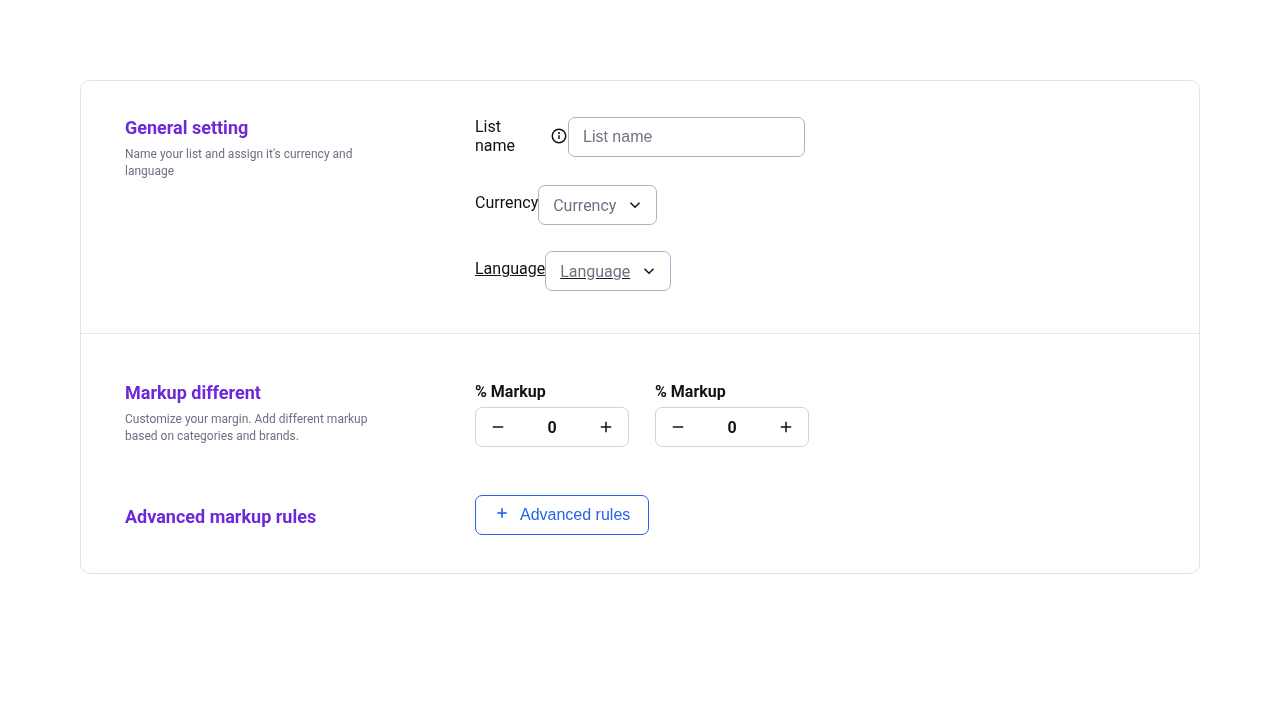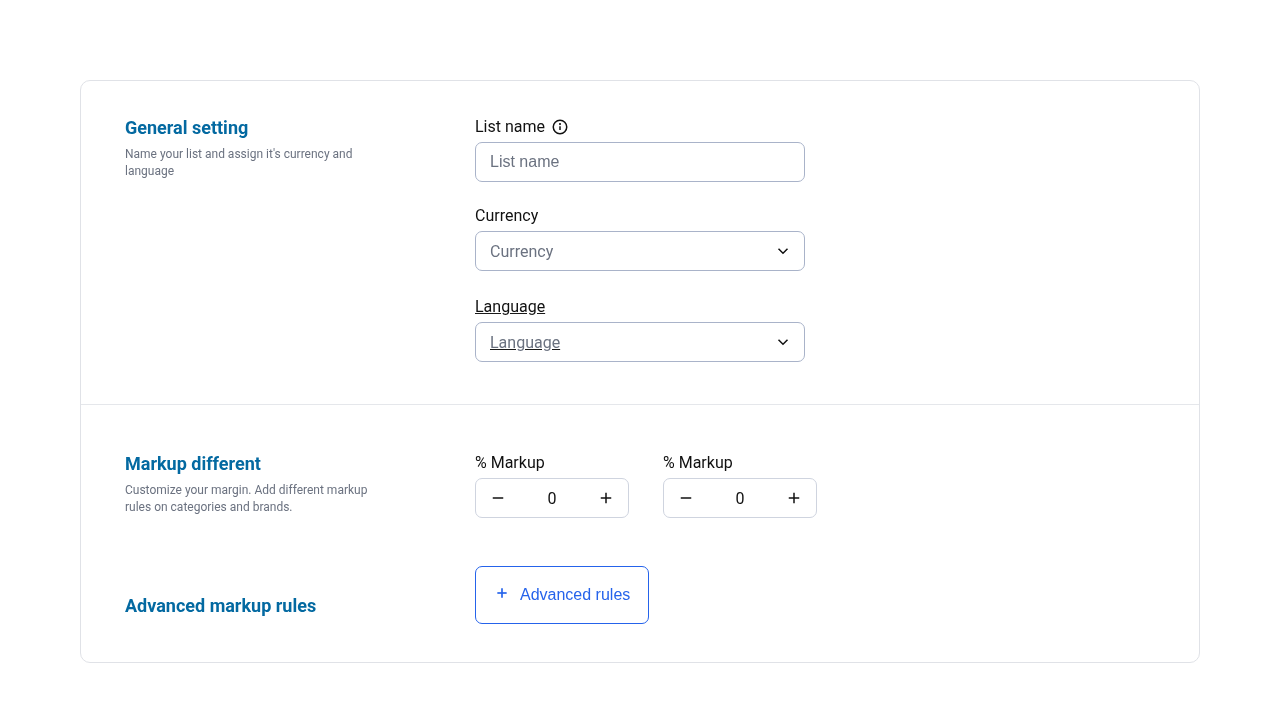--- a/index.html
+++ b/index.html
@@ -27,32 +27,32 @@
     }
     .right {
       flex: 1;
       display: flex;
       flex-wrap: wrap;
       gap: 24px;
     }
     .section-title {
       font-size: 18px;
       font-weight: 700;
-      color: #0369a1;
+      color: #6d28d9;
       margin-bottom: 8px;
     }
     .section-desc {
       font-size: 12px;
       color: #6b7280;
       line-height: 1.45;
       max-width: 260px;
     }
     .field {
       display: flex;
-      flex-direction: column;
+      flex-direction: row;
     }
     .field-listname { flex: 0 0 330px; }
     .field-currency { flex: 0 0 330px; }
     .field-lang { flex: 0 0 330px; margin-top: 2px; text-decoration: underline; }
     .field-label-row {
       display: flex;
       align-items: center;
       gap: 6px;
       margin-bottom: 6px;
     }
@@ -90,21 +90,21 @@
     }
     .chevron {
       position: absolute;
       right: 12px;
       top: 50%;
       transform: translateY(-50%);
       color: #111;
     }
     .chevron svg { width: 18px; height: 18px; display: block; }
 
-    .steppers-row { display: flex; gap: 34px; }
+    .steppers-row { display: flex; gap: 26px; font-weight: bold; }
     .stepper-field { display: flex; flex-direction: column; }
     .stepper {
       display: flex;
       align-items: center;
       justify-content: space-between;
       width: 154px;
       height: 40px;
       border: 1px solid #cfd4df;
       border-radius: 7px;
       padding: 0 8px;
@@ -120,21 +120,21 @@
       font-size: 16px;
       color: #111;
     }
     .adv-row { display: flex; align-items: flex-end; }
     .adv-left { flex: 0 0 350px; padding-right: 24px; }
     .adv-right { flex: 1; }
     .adv-btn {
       display: inline-flex;
       align-items: center;
       gap: 10px;
-      height: 58px;
+      height: 40px;
       padding: 0 18px;
       border: 1.5px solid #2563eb;
       border-radius: 7px;
       background: #fff;
       color: #2563eb;
       font-size: 16px;
       font-weight: 500;
       cursor: pointer;
     }
     .adv-btn svg { width: 16px; height: 16px; }
@@ -194,21 +194,21 @@
       </div>
 
     </div>
   </div>
 
   <div class="section section-markup" style="flex-direction:column; gap:48px;">
 
     <div style="display:flex;">
       <div class="left">
         <div class="section-title">Markup different</div>
-        <div class="section-desc">Customize your margin. Add different markup rules on categories and brands.</div>
+        <div class="section-desc">Customize your margin. Add different markup based on categories and brands.</div>
       </div>
       <div class="right" style="gap:24px; align-items:flex-start;">
         <div class="steppers-row">
           <div class="stepper-field">
             <div class="field-label-row">
               <span class="field-label">% Markup</span>
             </div>
             <div class="stepper">
               <button class="stepper-btn">
                 <svg viewBox="0 0 24 24" stroke="currentColor" stroke-width="2">

